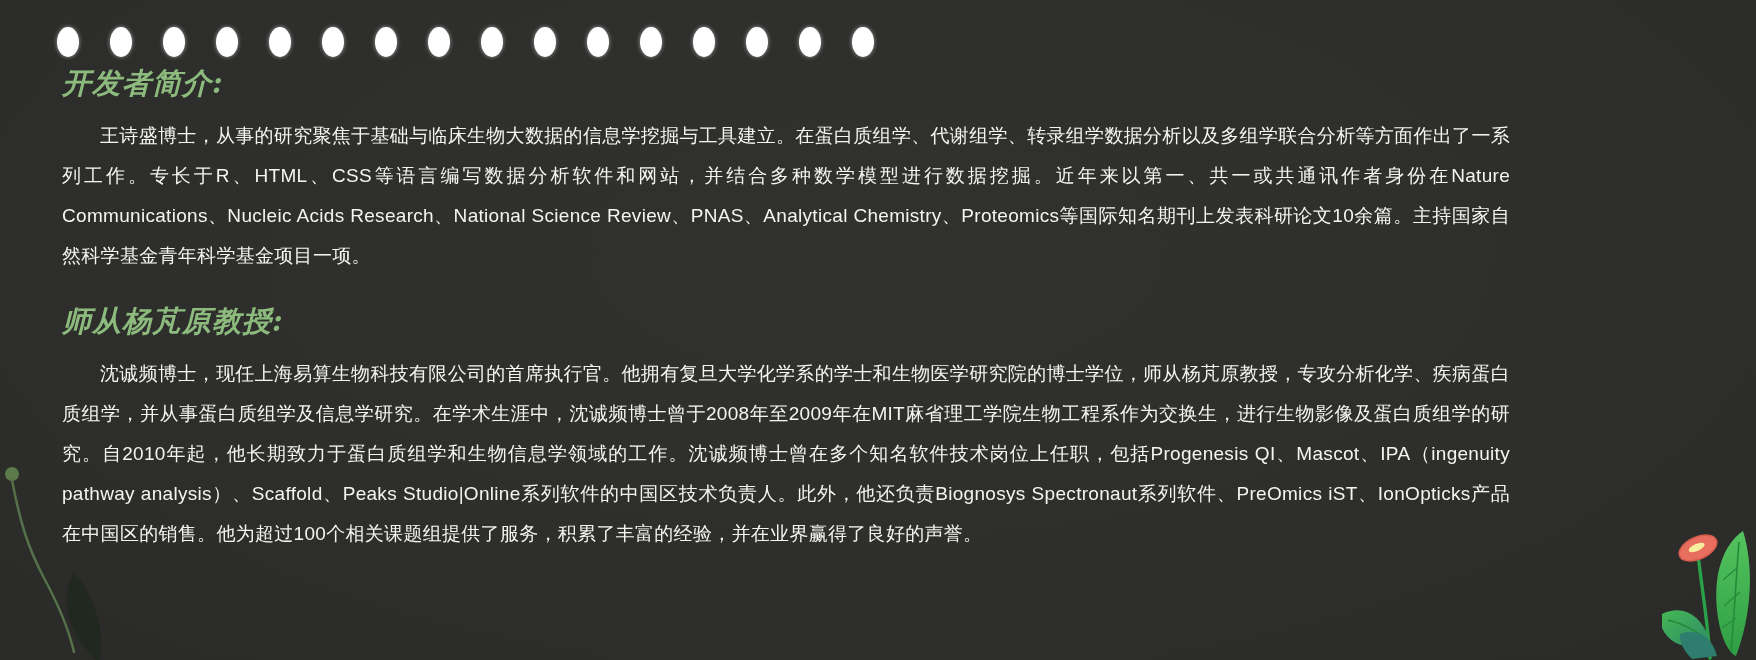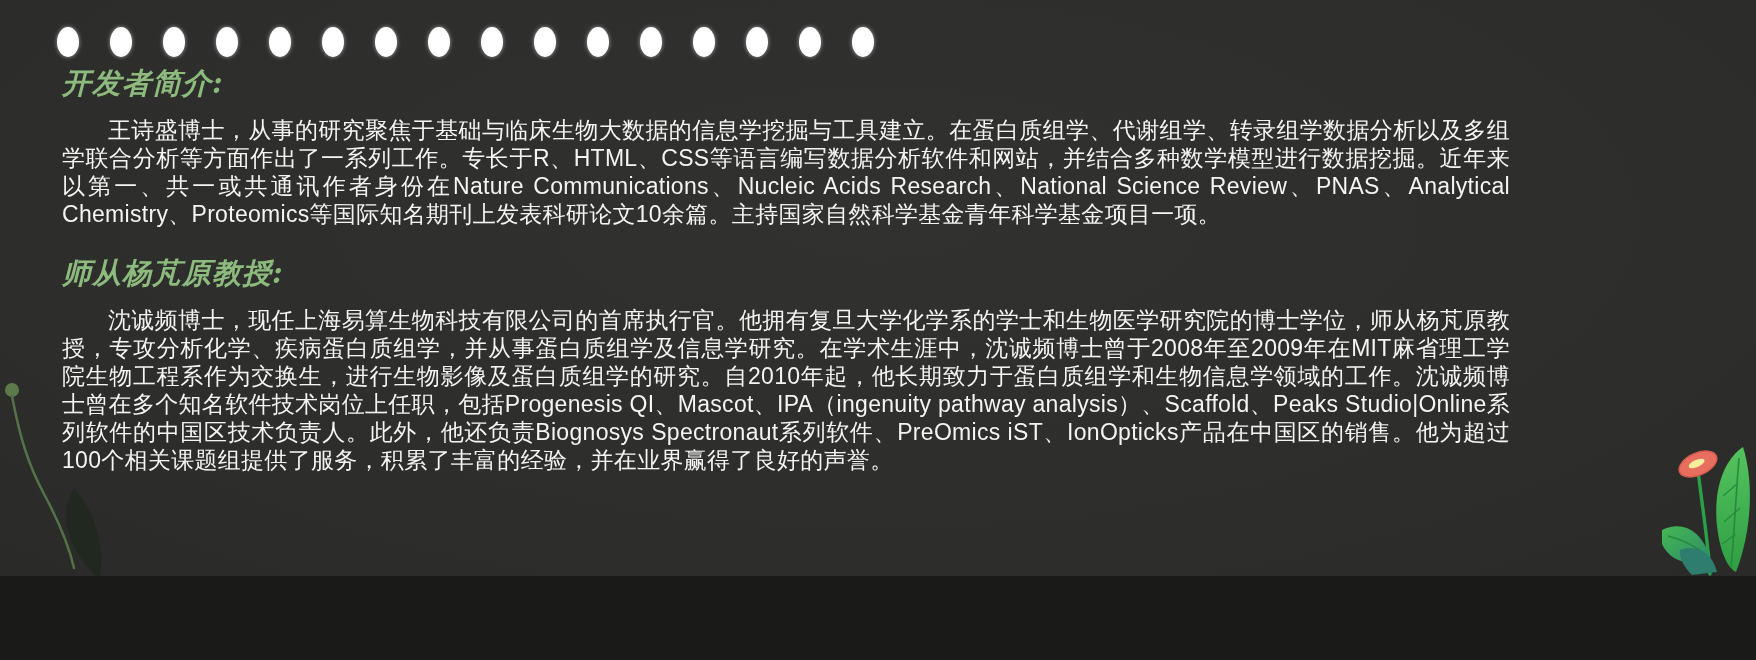--- a/index.html
+++ b/index.html
@@ -1,19 +1,19 @@
 <!DOCTYPE html>
 <html><head>
 <meta charset="utf-8">
 <style>
   html, body { margin: 0; padding: 0; background: #1a1a19; }
   .slide {
     position: relative;
     width: 1756px;
-    height: 576px;
+    height: 660px;
     overflow: hidden;
     background: radial-gradient(ellipse at 50% 38%, #31312f 0%, #2d2d2b 70%, #2a2a28 100%);
     font-family: "Liberation Sans", sans-serif;
   }
 
   
   .dots {
     position: absolute;
     top: 27px;
     left: 57px;
@@ -39,22 +39,22 @@
   .section-heading {
     font-family: "DejaVu Serif", "Liberation Serif", serif;
     font-style: italic;
     font-weight: bold;
     font-size: 29px;
     letter-spacing: 1px;
     color: #8cbb7d;
     margin: 0 0 12px 0;
   }
   .section-body {
-    font-size: 23px;
-    line-height: 28px;
+    font-size: 19px;
+    line-height: 40px;
     text-align: justify;
     text-indent: 2em;
     letter-spacing: 0.3px;
     margin: 0 0 26px 0;
     color: #f4f4f2;
   }
 
   
   .deco-left  { position: absolute; left: 0; bottom: 0; }
   .deco-right { position: absolute; right: 0; bottom: 0; }

